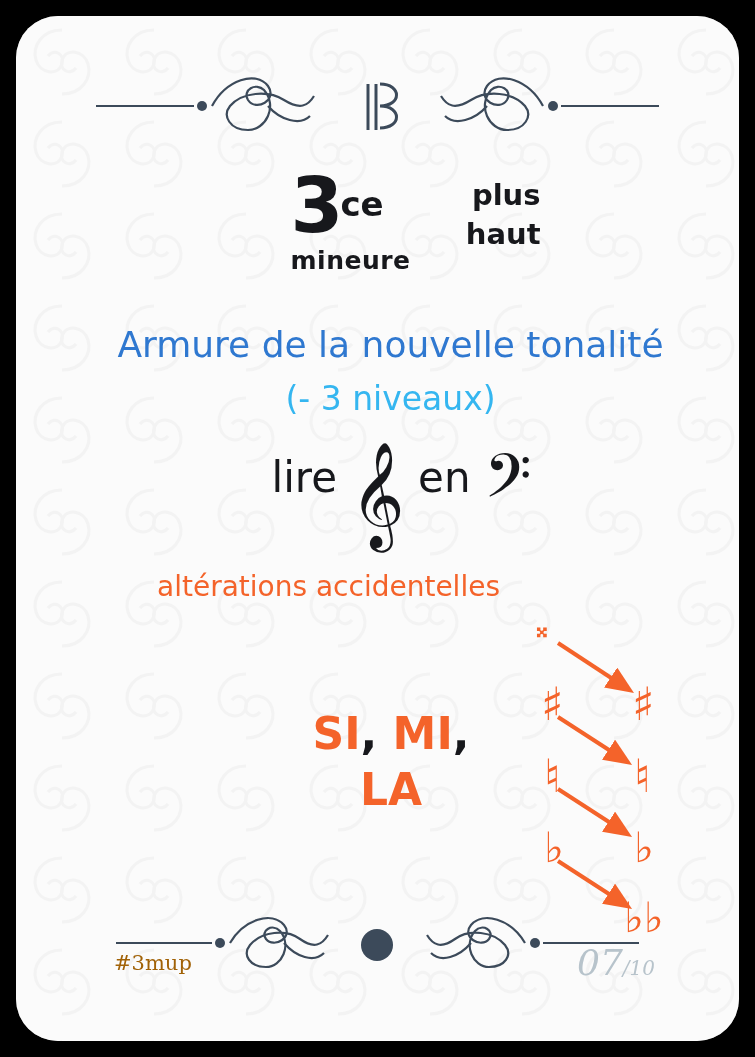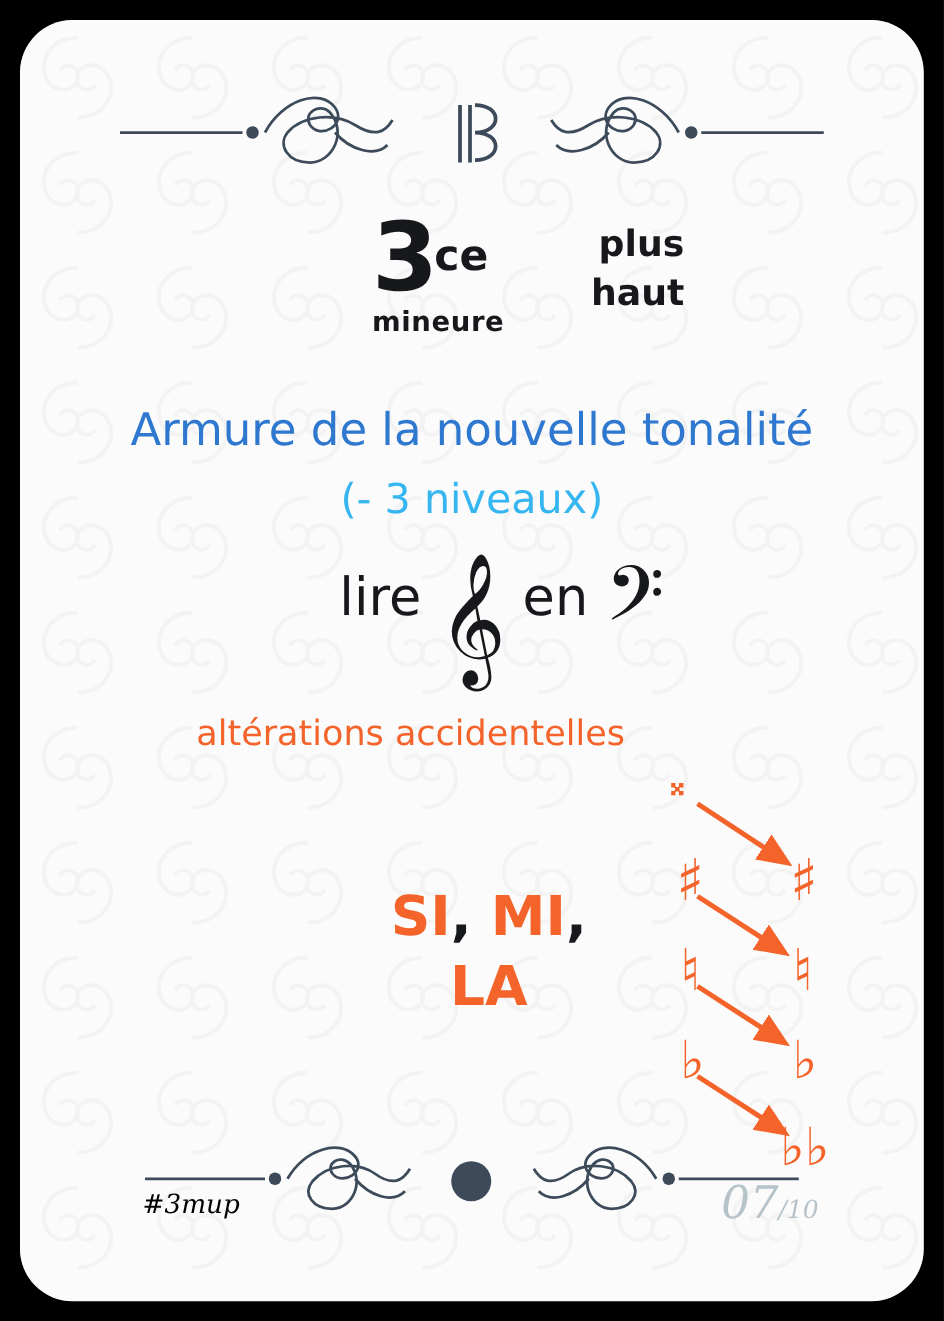--- a/index.html
+++ b/index.html
@@ -78,21 +78,21 @@
     color: #17181c;
     vertical-align: super;
     position: relative;
     top: -10px;
     left: -2px;
   }
   .interval-qual {
     display: block;
     font-family: "DejaVu Sans", sans-serif;
     font-weight: bold;
-    font-size: 22px;
+    font-size: 25px;
     color: #17181c;
     text-align: center;
     margin-top: 2px;
     letter-spacing: 0.5px;
   }
   .direction {
     position: absolute;
     left: 140px;
     top: 8px;
     font-family: "DejaVu Sans", sans-serif;
@@ -108,20 +108,21 @@
   .keysig {
     position: absolute;
     top: 305px;
     left: 0;
     width: 723px;
     text-align: center;
     font-family: "DejaVu Sans", sans-serif;
     font-size: 36px;
     color: #2f78d0;
     line-height: 48px;
+    padding-left: 13px;
   }
   .keysig .levels {
     display: block;
     color: #35b6f0;
     font-size: 33px;
     margin-top: 6px;
   }
 
   
   .clefline {
@@ -189,23 +190,22 @@
     color: #f4632a;
     line-height: 1;
   }
 
   
   .footer-left {
     position: absolute;
     left: 98px;
     bottom: 66px;
     font-family: "DejaVu Serif", serif;
-    font-style: italic;
     font-size: 21px;
-    color: #000000;
+    color: #a16207;
   }
   .footer-right {
     position: absolute;
     right: 84px;
     bottom: 58px;
     font-family: "DejaVu Serif", serif;
     font-style: italic;
     color: #b7c3cb;
   }
   .footer-right .page {

